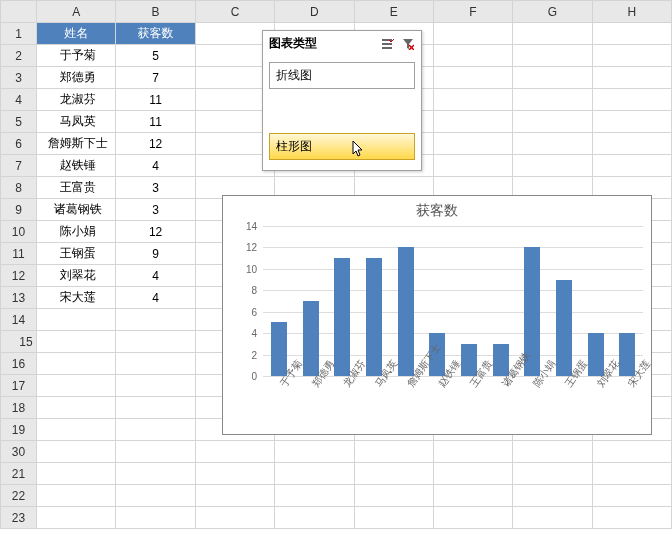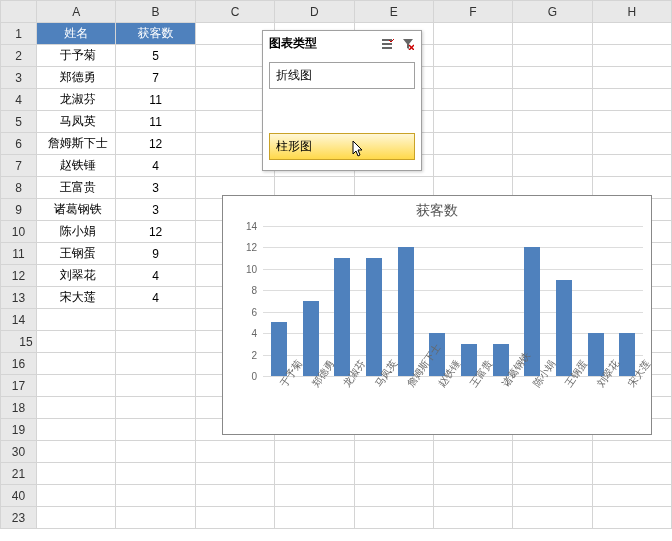--- a/index.html
+++ b/index.html
@@ -381,21 +381,21 @@
         <td class="colA"></td>
         <td class="colB"></td>
         <td class="colW"></td>
         <td class="colW"></td>
         <td class="colW"></td>
         <td class="colW"></td>
         <td class="colW"></td>
         <td class="colW"></td>
       </tr>
       <tr>
-        <td class="rowhdr" style="width: 30px;">40</td>
+        <td class="rowhdr" style="width: 30px;">22</td>
         <td class="colA"></td>
         <td class="colB"></td>
         <td class="colW"></td>
         <td class="colW"></td>
         <td class="colW"></td>
         <td class="colW"></td>
         <td class="colW"></td>
         <td class="colW"></td>
       </tr>
       <tr>

